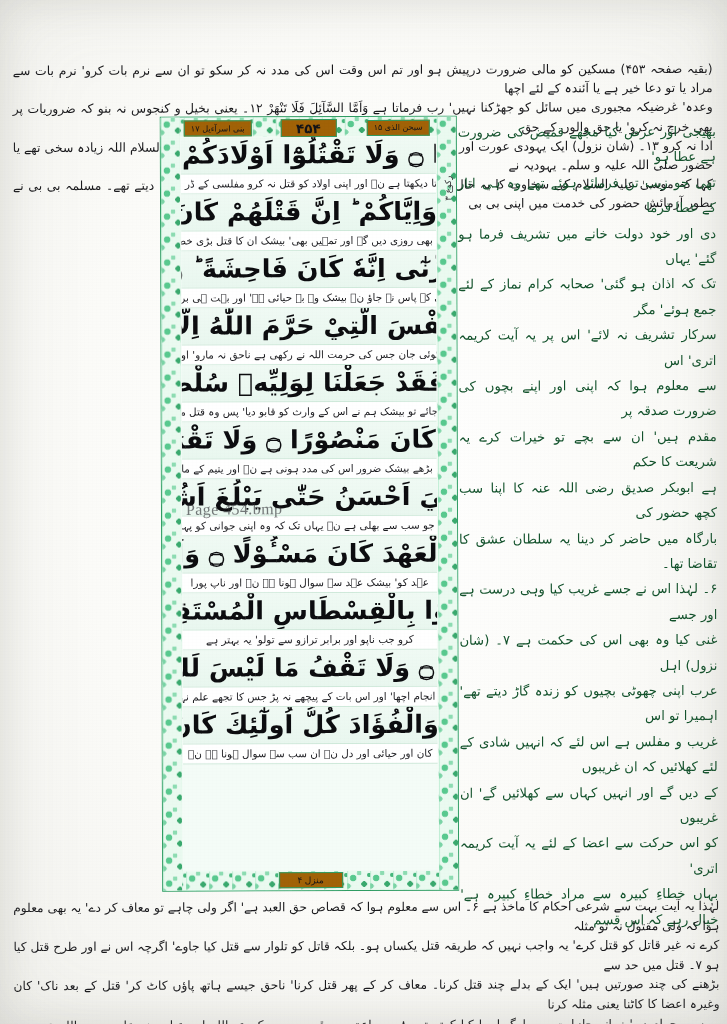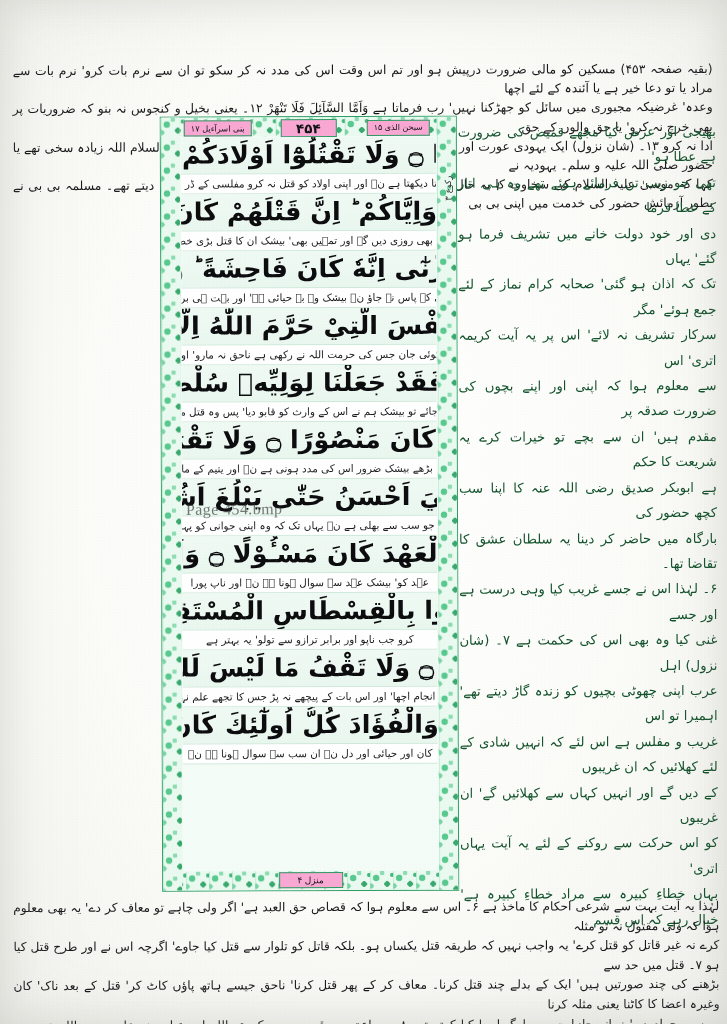--- a/index.html
+++ b/index.html
@@ -75,21 +75,21 @@
   }
   .frame .band-top{position:absolute;left:0;right:0;top:0;height:19px;}
   .frame .band-bottom{position:absolute;left:0;right:0;bottom:0;height:19px;}
   .frame .band-left{position:absolute;left:0;top:0;bottom:0;width:19px;
       background-size:19px 23px;}
   .frame .band-right{position:absolute;right:0;top:0;bottom:0;width:19px;
       background-size:19px 23px;}
 
   
   .band-label{
-    position:absolute;background:#f9a8d4;border:1.1px solid #2f9c63;
+    position:absolute;background:#a16207;border:1.1px solid #2f9c63;
     display:flex;align-items:center;justify-content:center;
     color:#141417;direction:rtl;white-space:nowrap;
   }
   #surah-name-box{left:23px;top:2.5px;height:14px;padding:0 6px;font-size:8.2px;}
   #page-number-box{left:50%;transform:translateX(-50%);top:1.5px;height:16px;
        min-width:54px;padding:0 0;font-size:13.5px;font-weight:700;letter-spacing:1px;}
   #juz-name-box{right:26px;top:2.5px;height:14px;padding:0 6px;font-size:8px;}
   #manzil-box{left:50%;transform:translateX(-50%);bottom:2px;height:14px;
        min-width:48px;padding:0 7px;font-size:9px;font-family:Liberation Serif, serif;}
 
@@ -162,21 +162,21 @@
     <div class="ctext">سرکار تشریف نہ لائے' اس پر یہ آیت کریمہ اتری' اس</div>
     <div class="ctext">سے معلوم ہوا کہ اپنی اور اپنے بچوں کی ضرورت صدقہ پر</div>
     <div class="ctext">مقدم ہیں' ان سے بچے تو خیرات کرے یہ شریعت کا حکم</div>
     <div class="ctext">ہے ابوبکر صدیق رضی اللہ عنہ کا اپنا سب کچھ حضور کی</div>
     <div class="ctext">بارگاہ میں حاضر کر دینا یہ سلطان عشق کا تقاضا تھا۔</div>
     <div class="ctext">۶۔ لہٰذا اس نے جسے غریب کیا وہی درست ہے اور جسے</div>
     <div class="ctext">غنی کیا وہ بھی اس کی حکمت ہے ۷۔ (شان نزول) اہل</div>
     <div class="ctext">عرب اپنی چھوٹی بچیوں کو زندہ گاڑ دیتے تھے' اہمیرا تو اس</div>
     <div class="ctext">غریب و مفلس ہے اس لئے کہ انہیں شادی کے لئے کھلائیں کہ ان غریبوں</div>
     <div class="ctext">کے دیں گے اور انہیں کہاں سے کھلائیں گے' ان غریبوں</div>
-    <div class="ctext">کو اس حرکت سے روکنے کے لئے یہ آیت یہاں اتری'</div>
+    <div class="ctext">کو اس حرکت سے اعضا کے لئے یہ آیت کریمہ اتری'</div>
     <div class="ctext">بہاں خطاءِ کبیرہ سے مراد خطاءِ کبیرہ ہے' خیال رہے کہ اس قسم</div>
 
   </div>
 
   <div class="frame">
     <div class="frame-inner"></div>
 
     <div class="floral band-top"></div>
     <div class="floral band-bottom"></div>
     <div class="floral band-left"></div>

